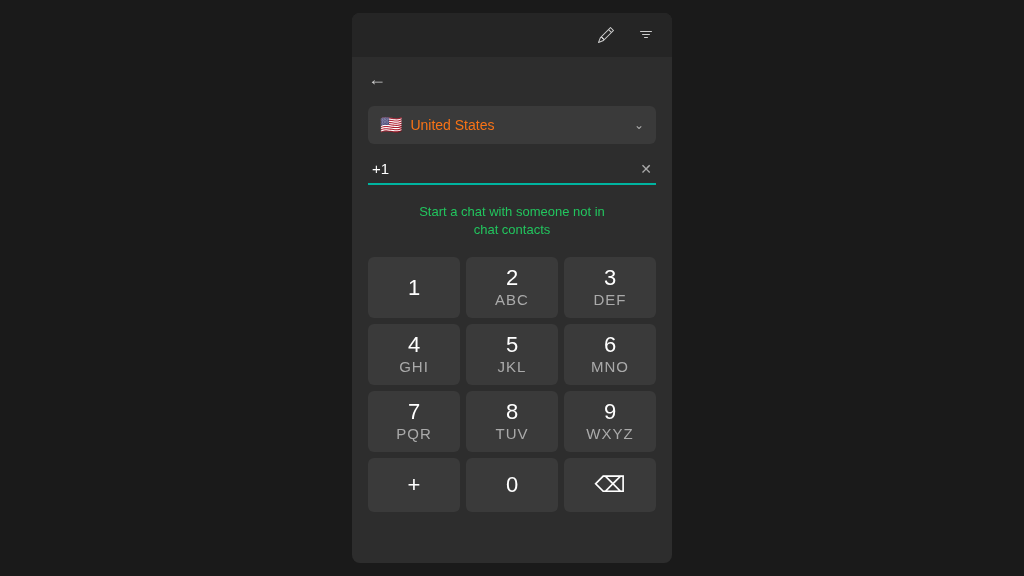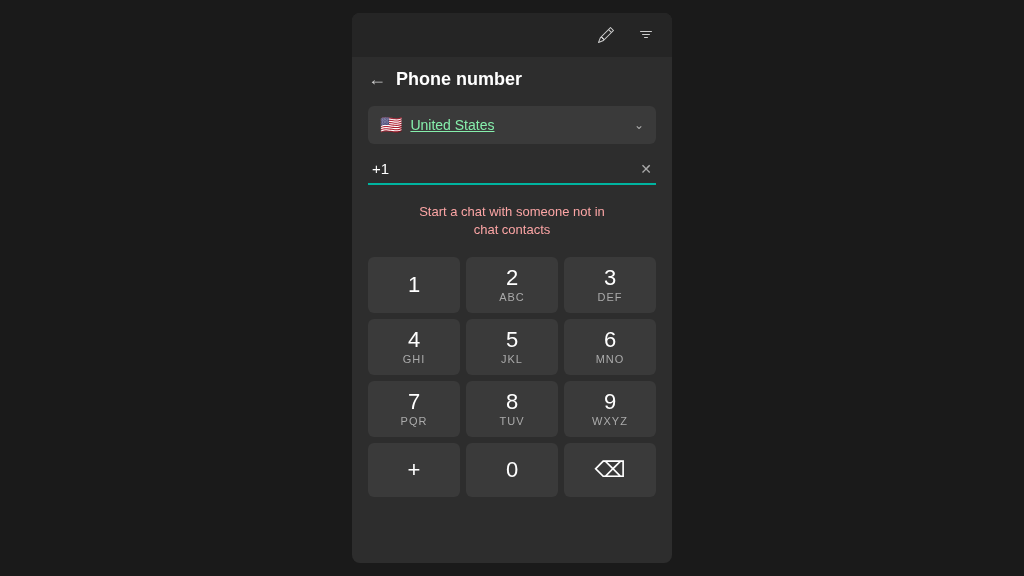--- a/index.html
+++ b/index.html
@@ -95,23 +95,22 @@
       display: flex;
       align-items: center;
       gap: 8px;
     }
 
     .flag {
       font-size: 18px;
     }
 
     .country-name {
-      color: #86efac;
+      color: #f97316;
       font-size: 14px;
-      text-decoration: underline;
     }
 
     .chevron-down {
       color: #aaa;
       font-size: 12px;
     }
 
     .phone-input-wrapper {
       display: flex;
       align-items: center;
@@ -134,21 +133,21 @@
     .clear-btn {
       color: #aaa;
       cursor: pointer;
       font-size: 14px;
       display: flex;
       align-items: center;
     }
 
     .hint-text {
       text-align: center;
-      color: #fca5a5;
+      color: #22c55e;
       font-size: 13px;
       line-height: 1.4;
       padding: 8px 10px 4px;
     }
 
     .dialpad {
       display: grid;
       grid-template-columns: repeat(3, 1fr);
       gap: 6px;
       margin-top: 4px;
@@ -168,21 +167,21 @@
     }
 
     .dial-num {
       font-size: 22px;
       font-weight: 400;
       color: #ffffff;
       line-height: 1;
     }
 
     .dial-letters {
-      font-size: 11px;
+      font-size: 15px;
       color: #aaa;
       letter-spacing: 1px;
       margin-top: 2px;
     }
 
     .dial-key.special .dial-num {
       font-size: 22px;
     }
   </style>
 </head>
@@ -198,21 +197,20 @@
     </div>
     <div class="top-bar-icon">
       <svg viewBox="0 0 16 16" xmlns="http://www.w3.org/2000/svg">
         <path d="M6 10.5a.5.5 0 0 1 .5-.5h3a.5.5 0 0 1 0 1h-3a.5.5 0 0 1-.5-.5zm-2-3a.5.5 0 0 1 .5-.5h7a.5.5 0 0 1 0 1h-7a.5.5 0 0 1-.5-.5zm-2-3a.5.5 0 0 1 .5-.5h11a.5.5 0 0 1 0 1h-11a.5.5 0 0 1-.5-.5z"></path>
       </svg>
     </div>
   </div>
 
   <div class="header">
     <div class="back-btn">←</div>
-    <div class="page-title">Phone number</div>
   </div>
 
   <div class="content">
 
     <div class="country-selector">
       <div class="country-left">
         <span class="flag">🇺🇸</span>
         <span class="country-name">United States</span>
       </div>
       <span class="chevron-down">⌄</span>

